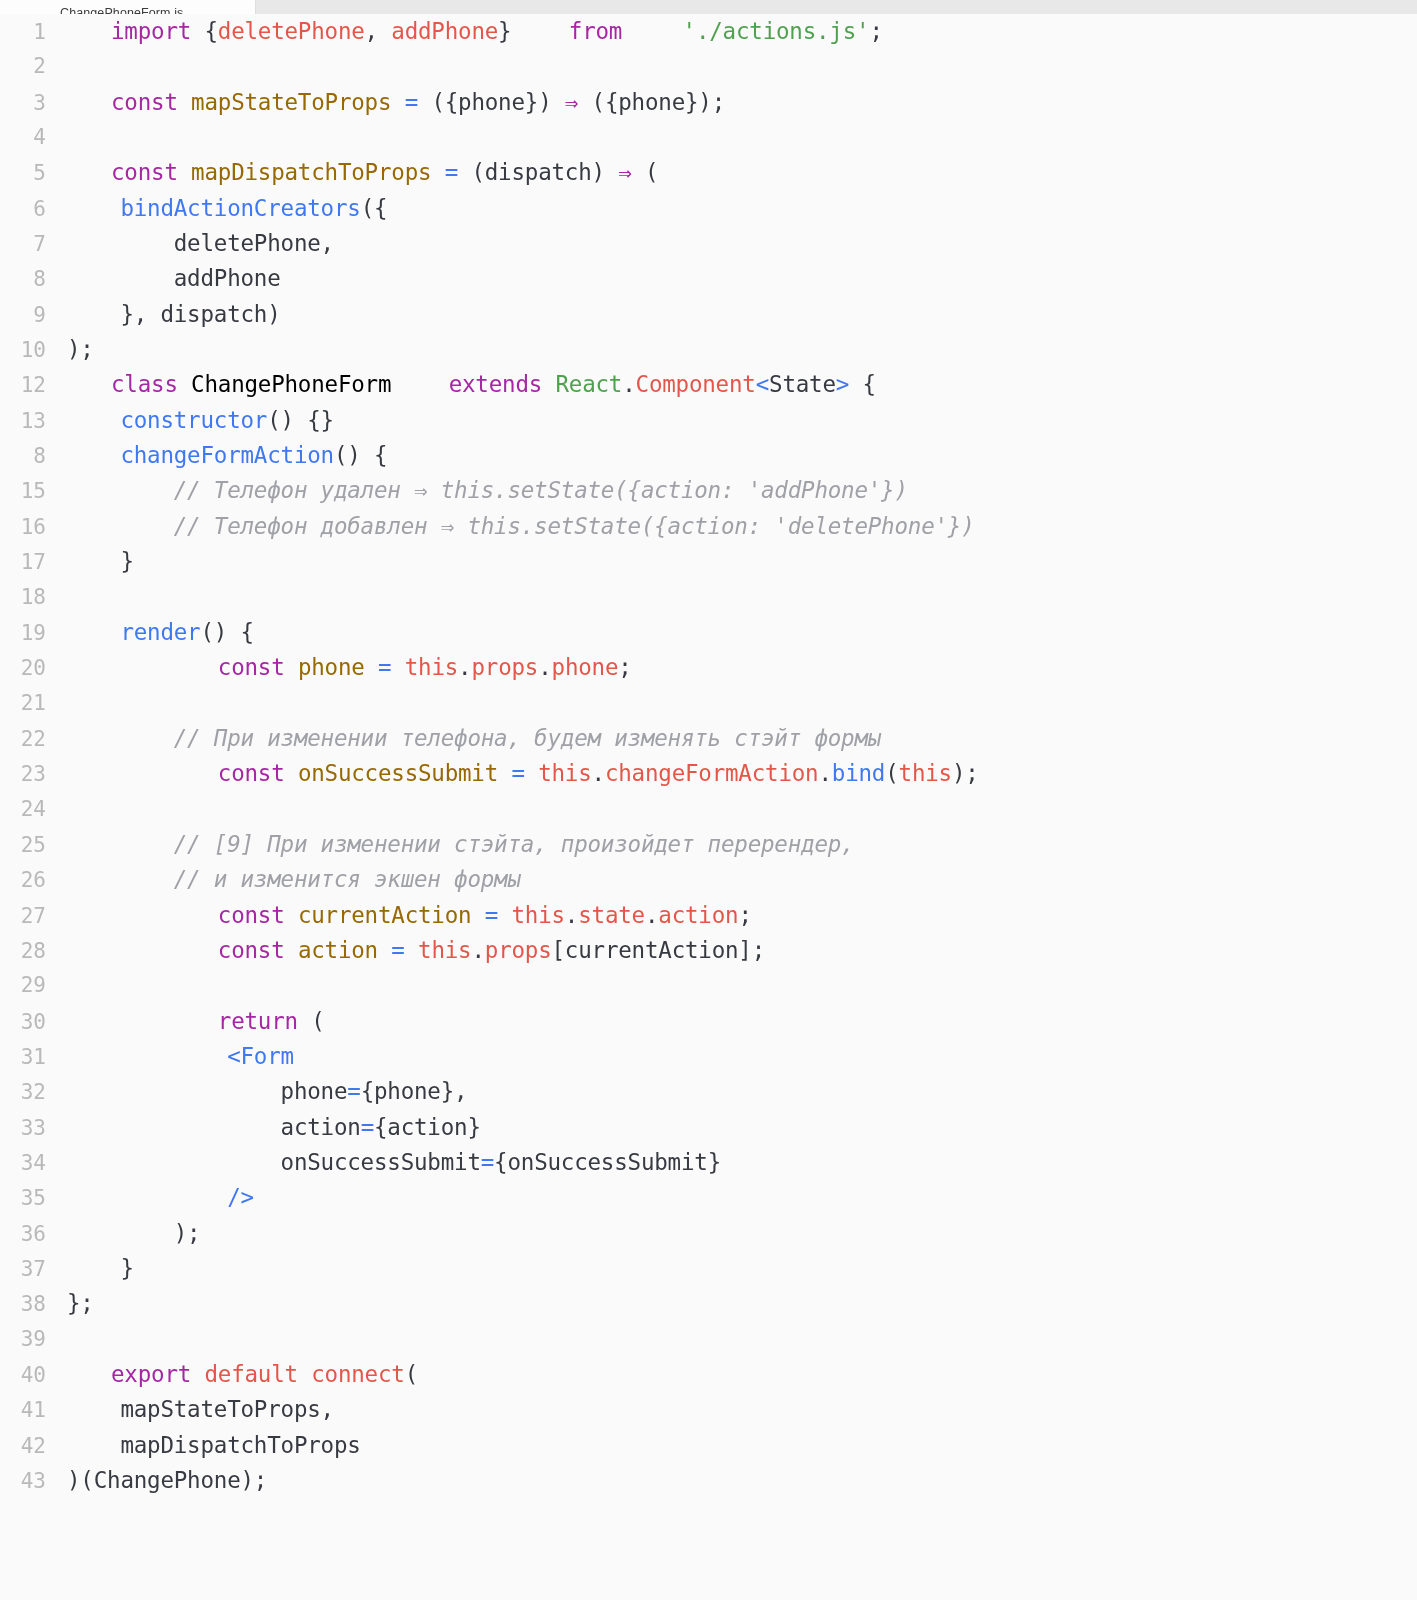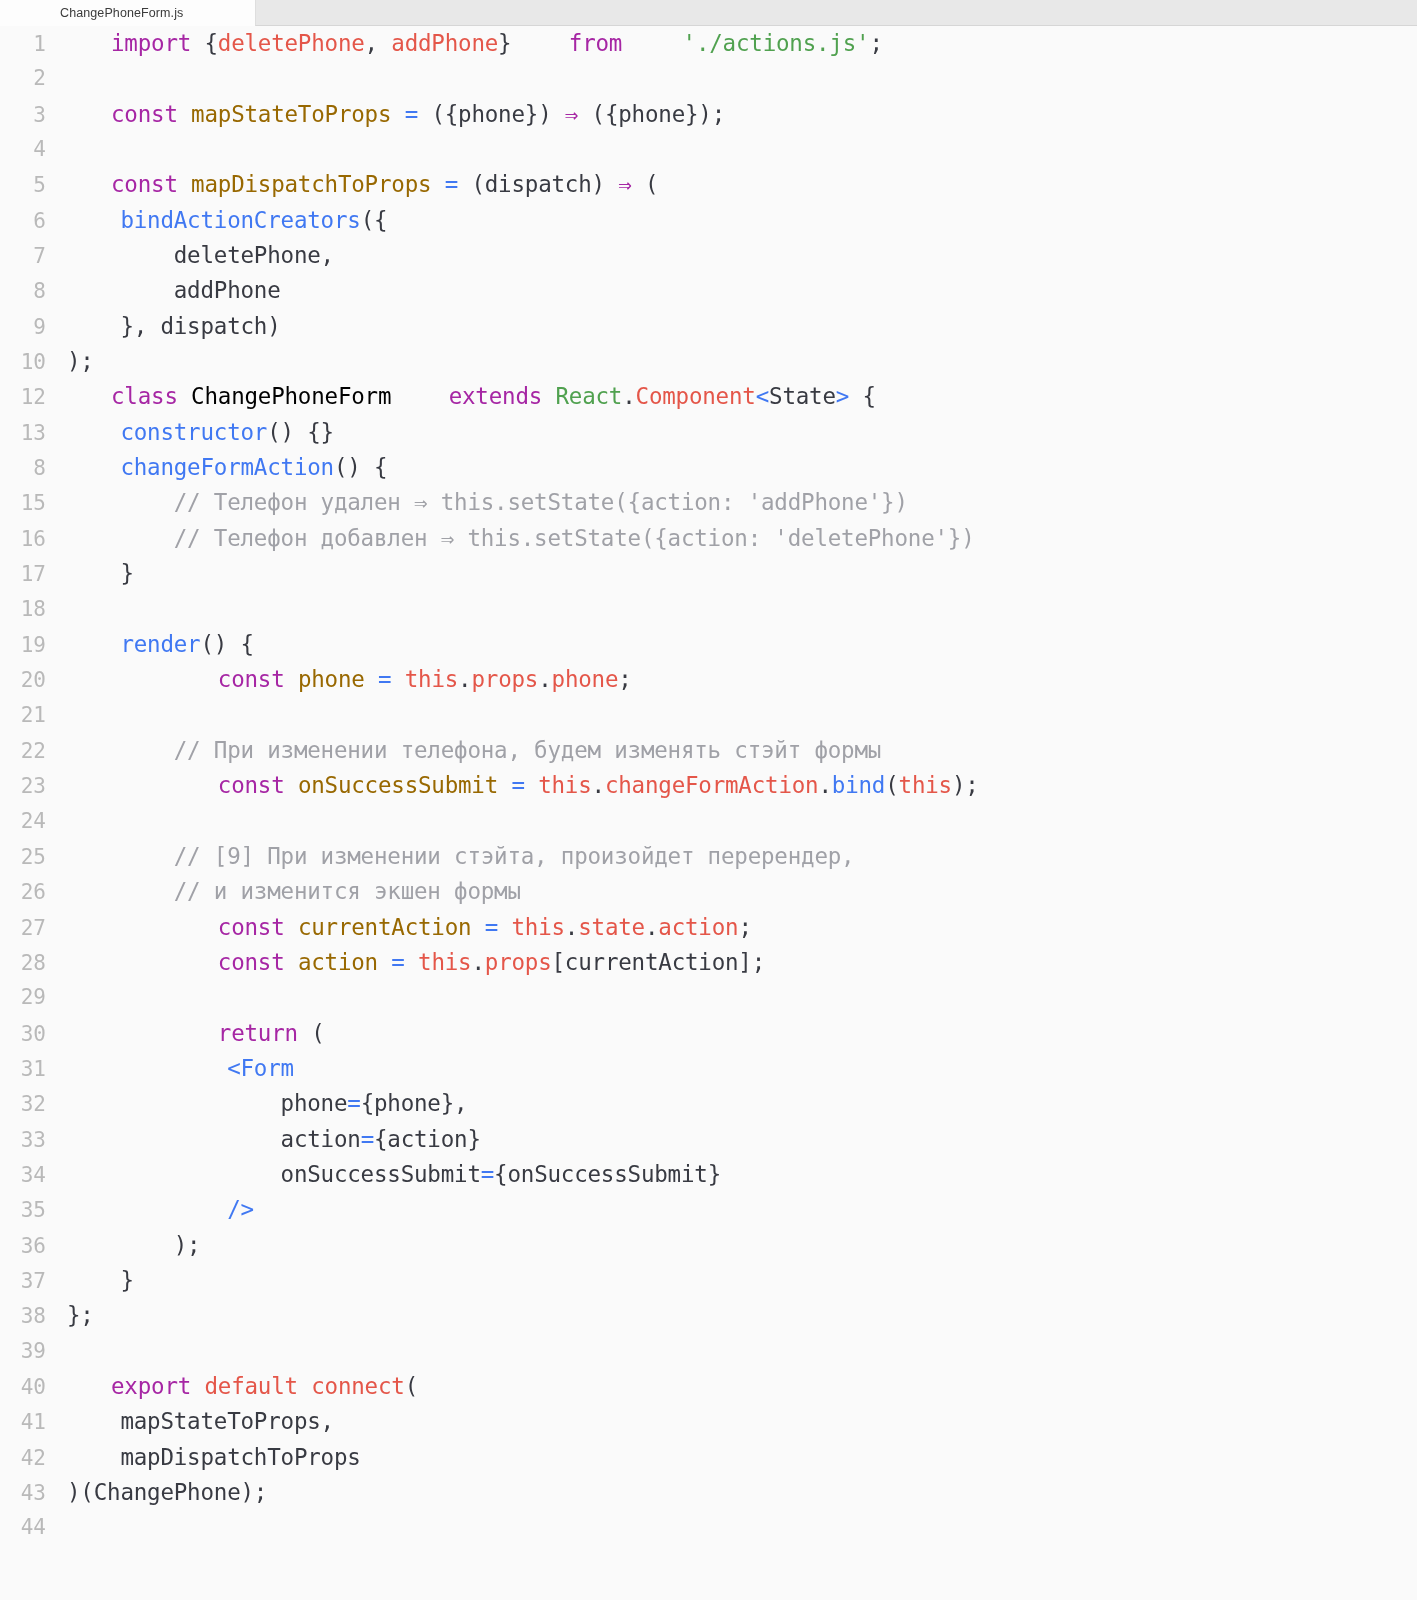--- a/index.html
+++ b/index.html
@@ -11,21 +11,21 @@
   body {
     width: 1417px;
     height: 1600px;
     font-family: "DejaVu Sans Mono", "Liberation Mono", monospace;
     overflow: hidden;
   }
 
   
   .tabbar {
     position: relative;
-    height: 26px;
+    height: 14px;
     width: 100%;
     background: #fafafa;
   }
   .tab-active {
     position: absolute;
     left: 0;
     top: 0;
     width: 255px;
     height: 26px;
     background: #fdfdfd;
@@ -90,21 +90,21 @@
   .t-fn      { color: #4078f2; }            
   .t-var     { color: #986801; }            
   .t-this    { color: #e45649; }            
   .t-cls     { color: #000000; }            
   .t-ns      { color: #50a14f; }            
   .t-type    { color: #4078f2; }            
   .t-op      { color: #4078f2; }            
   .t-arrow   { color: #a626a4; }            
   .t-punc    { color: #383a42; }            
   .t-plain   { color: #383a42; }
-  .t-cmt     { color: #a0a1a7; }
+  .t-cmt     { color: #a0a1a7; font-style: italic; }
 </style>
 </head>
 <body>
 
 <div class="tabbar">
   <div class="tab-active">
     <span class="tab-label">ChangePhoneForm.js</span>
   </div>
   <div class="tab-rest"></div>
 </div>
@@ -145,14 +145,13 @@
     <div class="code-line"><div class="gutter">34</div><div class="code"><span class="t-plain">                onSuccessSubmit</span><span class="t-op">=</span><span class="t-punc">{onSuccessSubmit}</span></div></div>
     <div class="code-line"><div class="gutter">35</div><div class="code"><span class="t-plain">            </span><span class="t-fn">/&gt;</span></div></div>
     <div class="code-line"><div class="gutter">36</div><div class="code"><span class="t-punc">        );</span></div></div>
     <div class="code-line"><div class="gutter">37</div><div class="code"><span class="t-punc">    }</span></div></div>
     <div class="code-line"><div class="gutter">38</div><div class="code"><span class="t-punc">};</span></div></div>
     <div class="code-line"><div class="gutter">39</div><div class="code"></div></div>
     <div class="code-line"><div class="gutter">40</div><div class="code"><span class="t-kw">export</span><span class="t-plain"> </span><span class="t-imp">default</span><span class="t-plain"> </span><span class="t-imp">connect</span><span class="t-punc">(</span></div></div>
     <div class="code-line"><div class="gutter">41</div><div class="code"><span class="t-plain">    mapStateToProps,</span></div></div>
     <div class="code-line"><div class="gutter">42</div><div class="code"><span class="t-plain">    mapDispatchToProps</span></div></div>
     <div class="code-line"><div class="gutter">43</div><div class="code"><span class="t-punc">)(ChangePhone);</span></div></div>
-    <div class="code-line"><div class="gutter">44</div><div class="code"></div></div>
   </div>
 
 </body></html>

